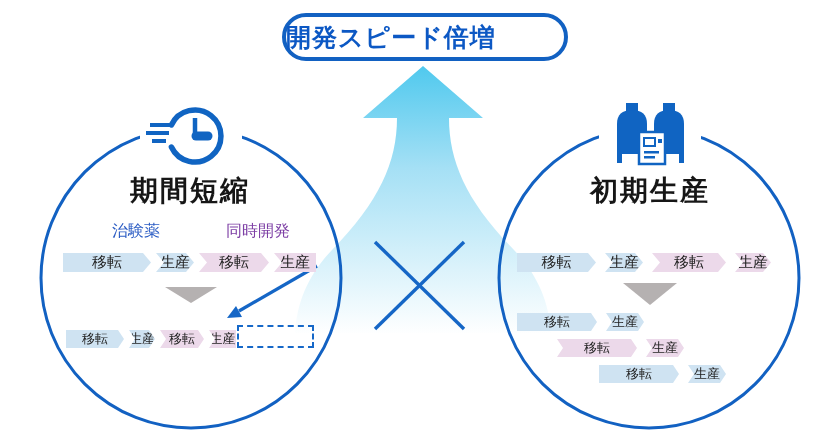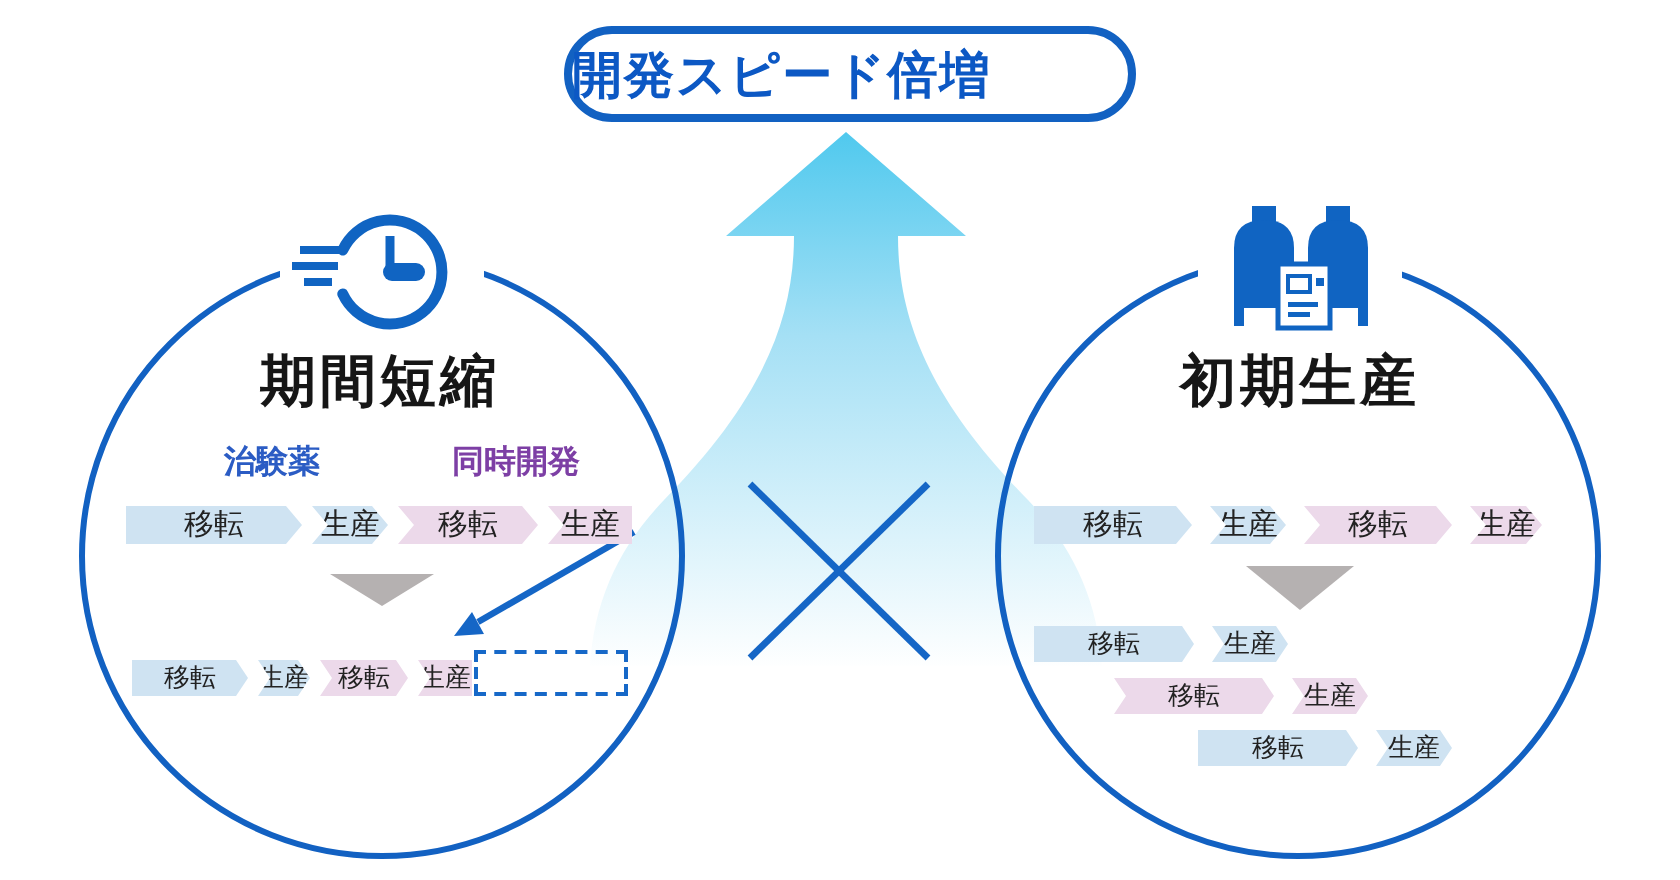--- a/index.html
+++ b/index.html
@@ -13,21 +13,21 @@
         display:flex;align-items:center;box-sizing:border-box;}
   .pill span{font-size:25px;font-weight:bold;color:#0c58c4;letter-spacing:1px;}
 
   
   .circle-title{position:absolute;z-index:3;width:200px;text-align:center;
         font-size:28px;font-weight:bold;color:#161616;letter-spacing:2px;}
   .ct-left{left:90px;top:172px;}
   .ct-right{left:550px;top:172px;}
 
   
-  .phase{position:absolute;z-index:3;font-size:16px;font-weight:bold;text-align:center;}
+  .phase{position:absolute;z-index:3;font-size:16px;font-weight:normal;text-align:center;}
   .phase-trial{left:93px;top:221px;width:86px;color:#2b5cc4;}
   .phase-initial{left:213px;top:221px;width:90px;color:#7d3fa5;}
 
   
   .row{position:absolute;z-index:3;display:flex;align-items:flex-end;--notch:8px;}
   .row.sm{--notch:6px;}
   .seg{display:flex;align-items:center;justify-content:center;color:#222;
        font-weight:500;font-size:15px;flex:none;box-sizing:border-box;}
   .row.sm .seg{font-size:13px;}
   .row-l2 .seg{font-size:13px;}

